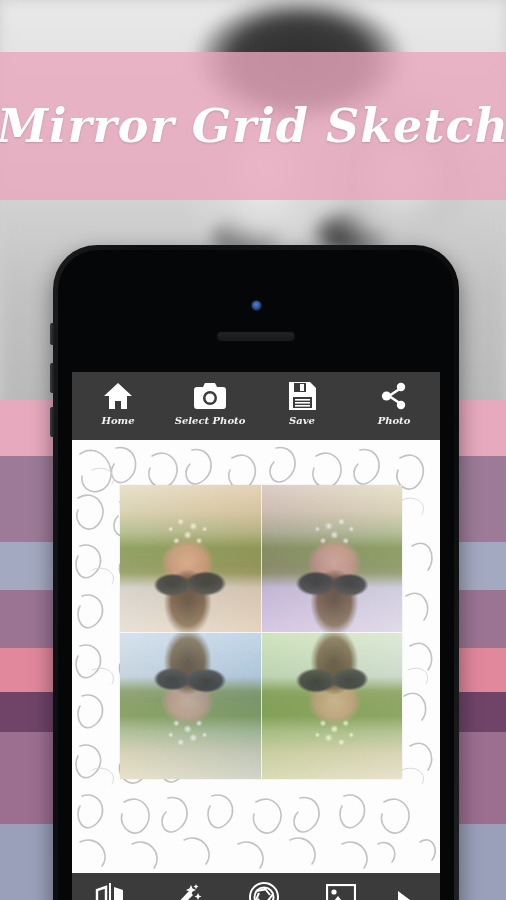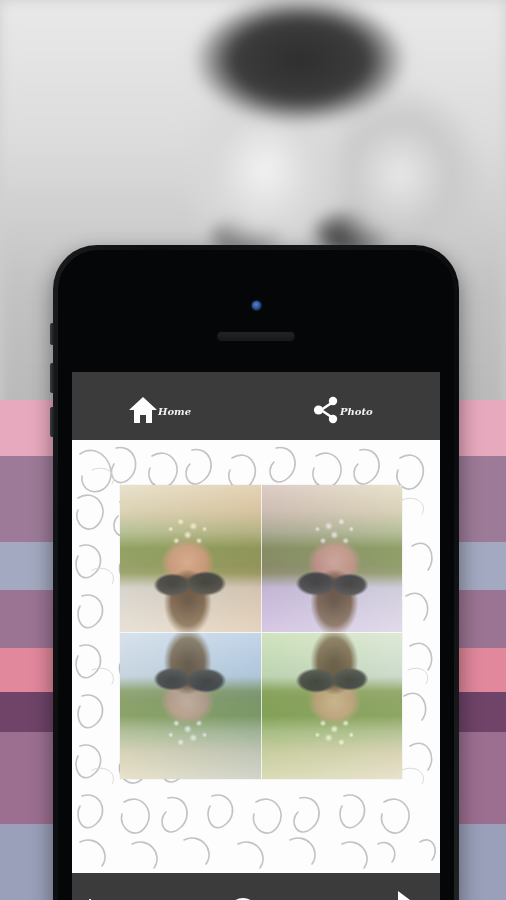--- a/index.html
+++ b/index.html
@@ -83,21 +83,21 @@
 
   
   .toolbar {
     position: absolute; left: 0; width: 368px; height: 68px;
     background: #3b3b3b;
     display: flex; align-items: flex-start; justify-content: space-around;
   }
   .toolbar-top { top: 0; }
   .toolbar-bottom { bottom: 0; height: 72px; }
   .tool {
-    display: flex; flex-direction: row; align-items: center;
+    display: flex; flex-direction: column; align-items: center;
     justify-content: flex-start; padding-top: 8px;
     width: 72px; height: 100%;
     cursor: pointer;
   }
   .tool-icon { height: 32px; display: flex; align-items: center; justify-content: center; }
   .tool-icon svg { display: block; }
   .tool-label {
     margin-top: 3px;
     color: #f2f2f2;
     font-family: "DejaVu Serif", serif;
@@ -162,39 +162,66 @@
         <div class="band" style="top: 456px; height: 86px; background: rgb(157, 123, 152);"></div>
         <div class="band" style="top: 542px; height: 48px; background: rgb(163, 169, 192);"></div>
         <div class="band" style="top: 590px; height: 58px; background: rgb(155, 116, 147);"></div>
         <div class="band" style="top: 648px; height: 44px; background: rgb(226, 136, 157);"></div>
         <div class="band" style="top: 692px; height: 40px; background: rgb(111, 68, 104);"></div>
         <div class="band" style="top: 732px; height: 92px; background: rgb(156, 111, 144);"></div>
         <div class="band" style="top: 824px; height: 76px; background: rgb(154, 160, 186);"></div>
       </div>
   </div>
 
+  <div class="banner">
+    <div class="banner-title">Mirror Grid Sketch</div>
+  </div>
 
   <div class="phone">
     <div class="phone-glass"></div>
     <div class="phone-cam"></div>
     <div class="phone-speaker"></div>
     <div class="btn-vol btn-silent"></div>
     <div class="btn-vol btn-up"></div>
     <div class="btn-vol btn-down"></div>
 
     <div class="screen">
 
       <div class="toolbar toolbar-top" id="top-toolbar">
           <div class="tool">
             <span class="tool-icon">
               <svg width="30" height="28" viewBox="0 0 30 28">
                 <path fill="#fff" d="M15 1 L29 14 H24 V27 H18 V19 H12 V27 H6 V14 H1 Z"></path>
               </svg>
             </span>
             <span class="tool-label">Home</span>
+          </div>
+          <div class="tool">
+            <span class="tool-icon">
+              <svg width="32" height="26" viewBox="0 0 32 26">
+                <path fill="#fff" d="M11 0 h10 l2 4 h6 a3 3 0 0 1 3 3 v16 a3 3 0 0 1 -3 3 h-26 a3 3 0 0 1 -3 -3 v-16 a3 3 0 0 1 3 -3 h6 z"></path>
+                <circle cx="16" cy="15" r="7" fill="#3b3b3b"></circle>
+                <circle cx="16" cy="15" r="4.5" fill="#fff"></circle>
+              </svg>
+            </span>
+            <span class="tool-label">Select Photo</span>
+          </div>
+          <div class="tool">
+            <span class="tool-icon">
+              <svg width="27" height="28" viewBox="0 0 27 28">
+                <path fill="#fff" d="M0 0 h21 l6 6 v22 h-27 z"></path>
+                <rect x="5" y="1" width="12" height="9" fill="#3b3b3b"></rect>
+                <rect x="11" y="2" width="4" height="7" fill="#fff"></rect>
+                <rect x="4" y="15" width="19" height="11" fill="#3b3b3b"></rect>
+                <rect x="6" y="17" width="15" height="1.6" fill="#fff"></rect>
+                <rect x="6" y="20" width="15" height="1.6" fill="#fff"></rect>
+                <rect x="6" y="23" width="15" height="1.6" fill="#fff"></rect>
+              </svg>
+            </span>
+            <span class="tool-label">Save</span>
           </div>
           <div class="tool">
             <span class="tool-icon">
               <svg width="28" height="28" viewBox="0 0 28 28">
                 <g stroke="#fff" stroke-width="2.6" fill="none">
                   <path d="M9 14 L21 6"></path>
                   <path d="M9 14 L21 22"></path>
                 </g>
                 <circle cx="21" cy="5" r="4.2" fill="#fff"></circle>
                 <circle cx="6.5" cy="14" r="4.6" fill="#fff"></circle>

